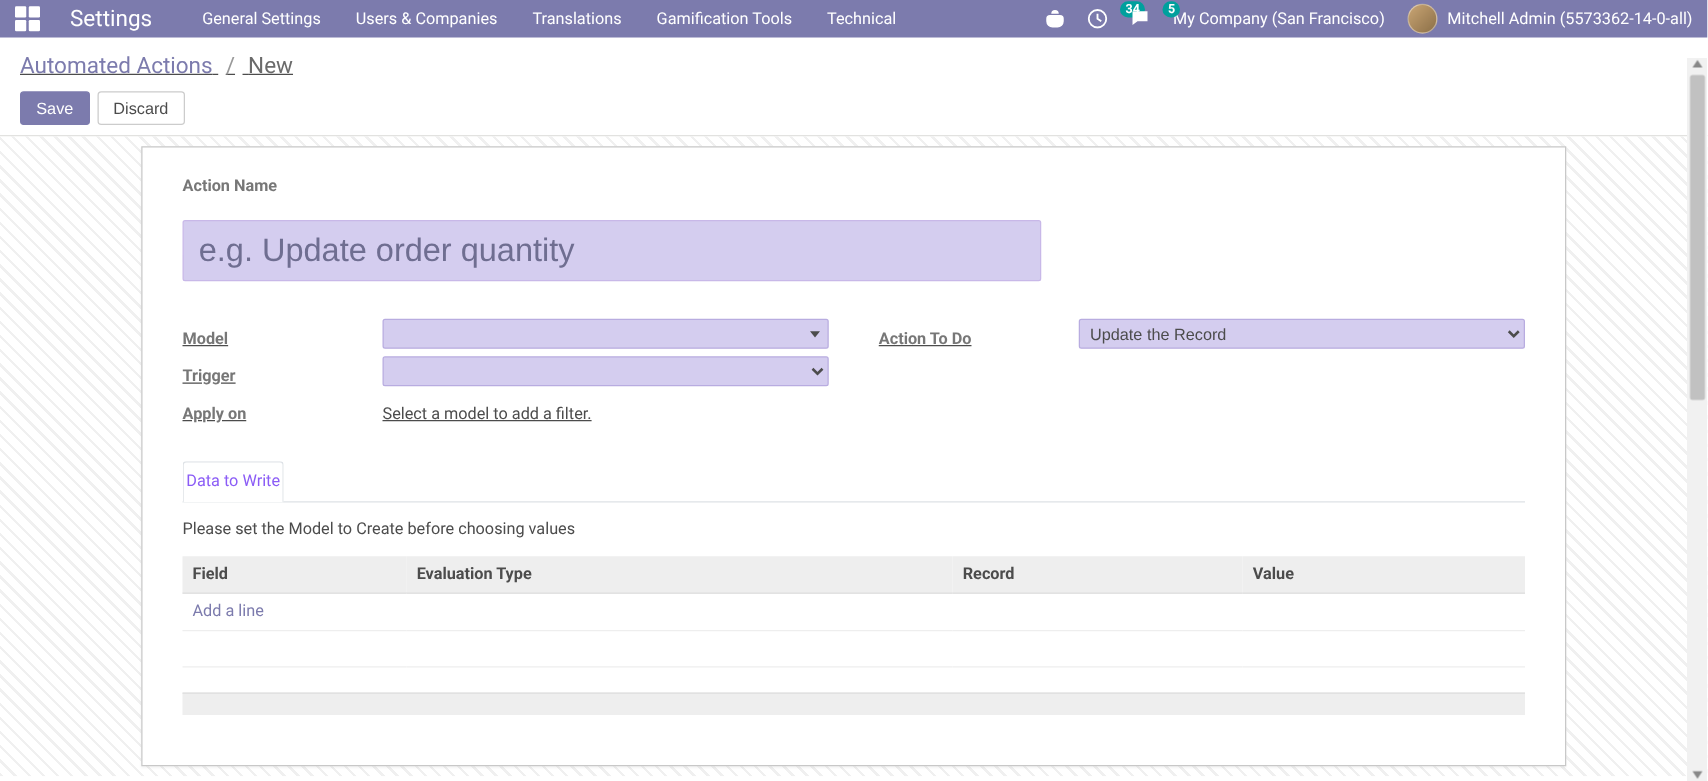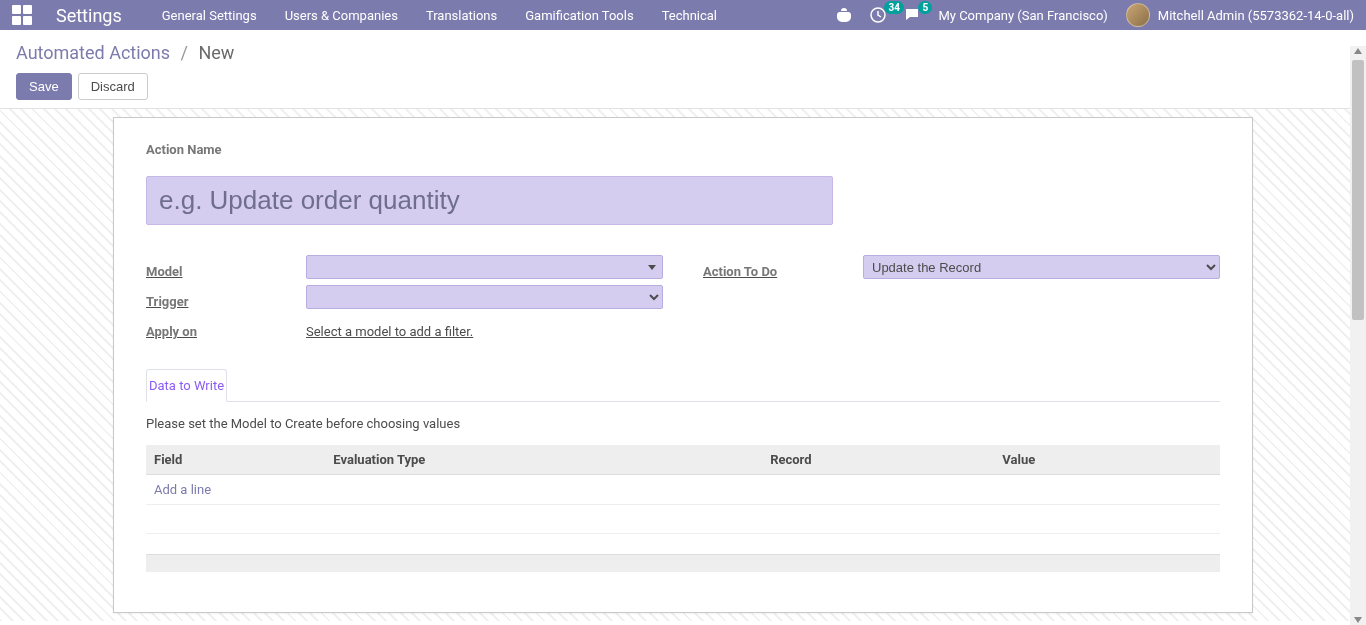--- a/index.html
+++ b/index.html
@@ -8,28 +8,28 @@
 
 .navbar { background: #7c7bad; height: 30px; display: flex; align-items: center; padding: 0 12px; color: #fff; }
 .navbar-apps { width: 20px; height: 20px; display: grid; grid-template-columns: 1fr 1fr; grid-template-rows: 1fr 1fr; gap: 2px; margin-right: 24px; cursor: pointer; }
 .navbar-apps span { background: #fff; border-radius: 1px; }
 .navbar-title { font-size: 18px; font-weight: 400; margin-right: 40px; }
 .navbar-menu { display: flex; gap: 28px; flex: 1; }
 .navbar-menu a { color: #fff; text-decoration: none; font-size: 13px; cursor: pointer; }
 .navbar-right { display: flex; align-items: center; gap: 18px; }
 .navbar-icon { position: relative; cursor: pointer; display: flex; align-items: center; }
 .navbar-icon svg { width: 16px; height: 16px; fill: #fff; }
-.badge { position: absolute; top: -6px; left: 14px; background: #00a09d; color: #fff; font-size: 10px; padding: 1px 4px; border-radius: 8px; font-weight: bold; }
+.badge { position: absolute; top: -6px; left: 26px; background: #00a09d; color: #fff; font-size: 10px; padding: 1px 4px; border-radius: 8px; font-weight: bold; }
 .navbar-company { font-size: 13px; cursor: pointer; }
 .navbar-user { display: flex; align-items: center; gap: 8px; cursor: pointer; }
 .avatar { width: 24px; height: 24px; border-radius: 50%; background: linear-gradient(135deg,#c9a574,#8b6f47); border: 1px solid rgba(255,255,255,0.4); }
 
 
 .control-panel { padding: 12px 16px 8px; border-bottom: 1px solid #e2e2e0; }
-.breadcrumb { font-size: 18px; margin-bottom: 10px; }
+.breadcrumb { font-size: 18px; margin-bottom: 10px; text-decoration: underline; }
 .breadcrumb a { color: #7c7bad; text-decoration: none; cursor: pointer; }
 .breadcrumb .sep { color: #999; margin: 0 6px; }
 .breadcrumb .active { color: #6b6b6b; }
 .btn-row { display: flex; gap: 6px; }
 .btn { padding: 5px 12px; font-size: 13px; border-radius: 3px; cursor: pointer; border: 1px solid transparent; }
 .btn-primary { background: #7c7bad; color: #fff; border-color: #7c7bad; }
 .btn-secondary { background: #fff; color: #4c4c4c; border: 1px solid #ccc; }
 
 
 .form-view { background-image: repeating-linear-gradient(45deg, #f0f0f0 0, #f0f0f0 2px, transparent 2px, transparent 8px); min-height: calc(100vh - 132px); padding: 8px 0; overflow: auto; }

